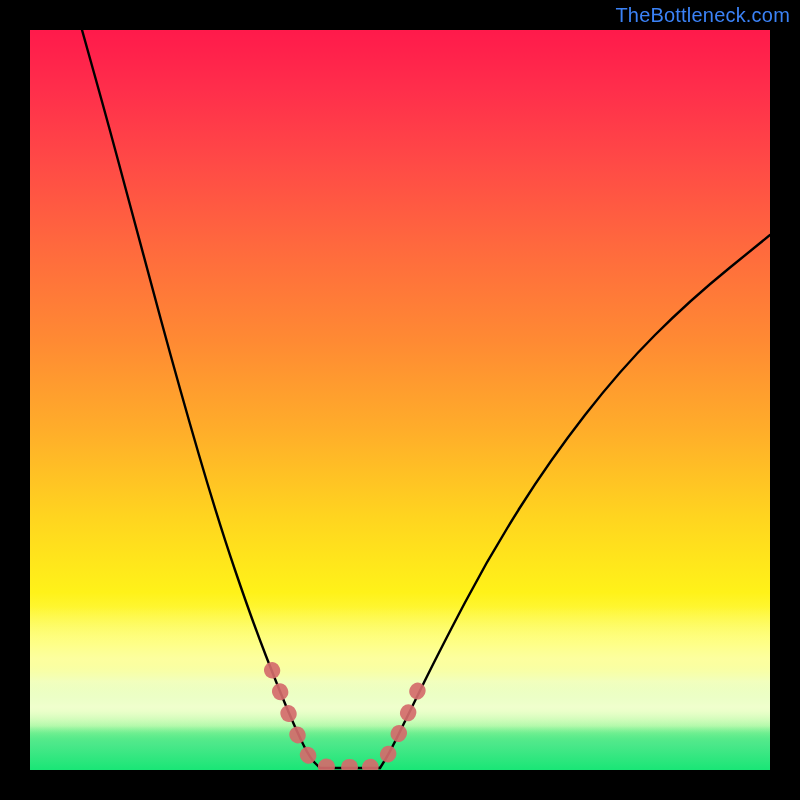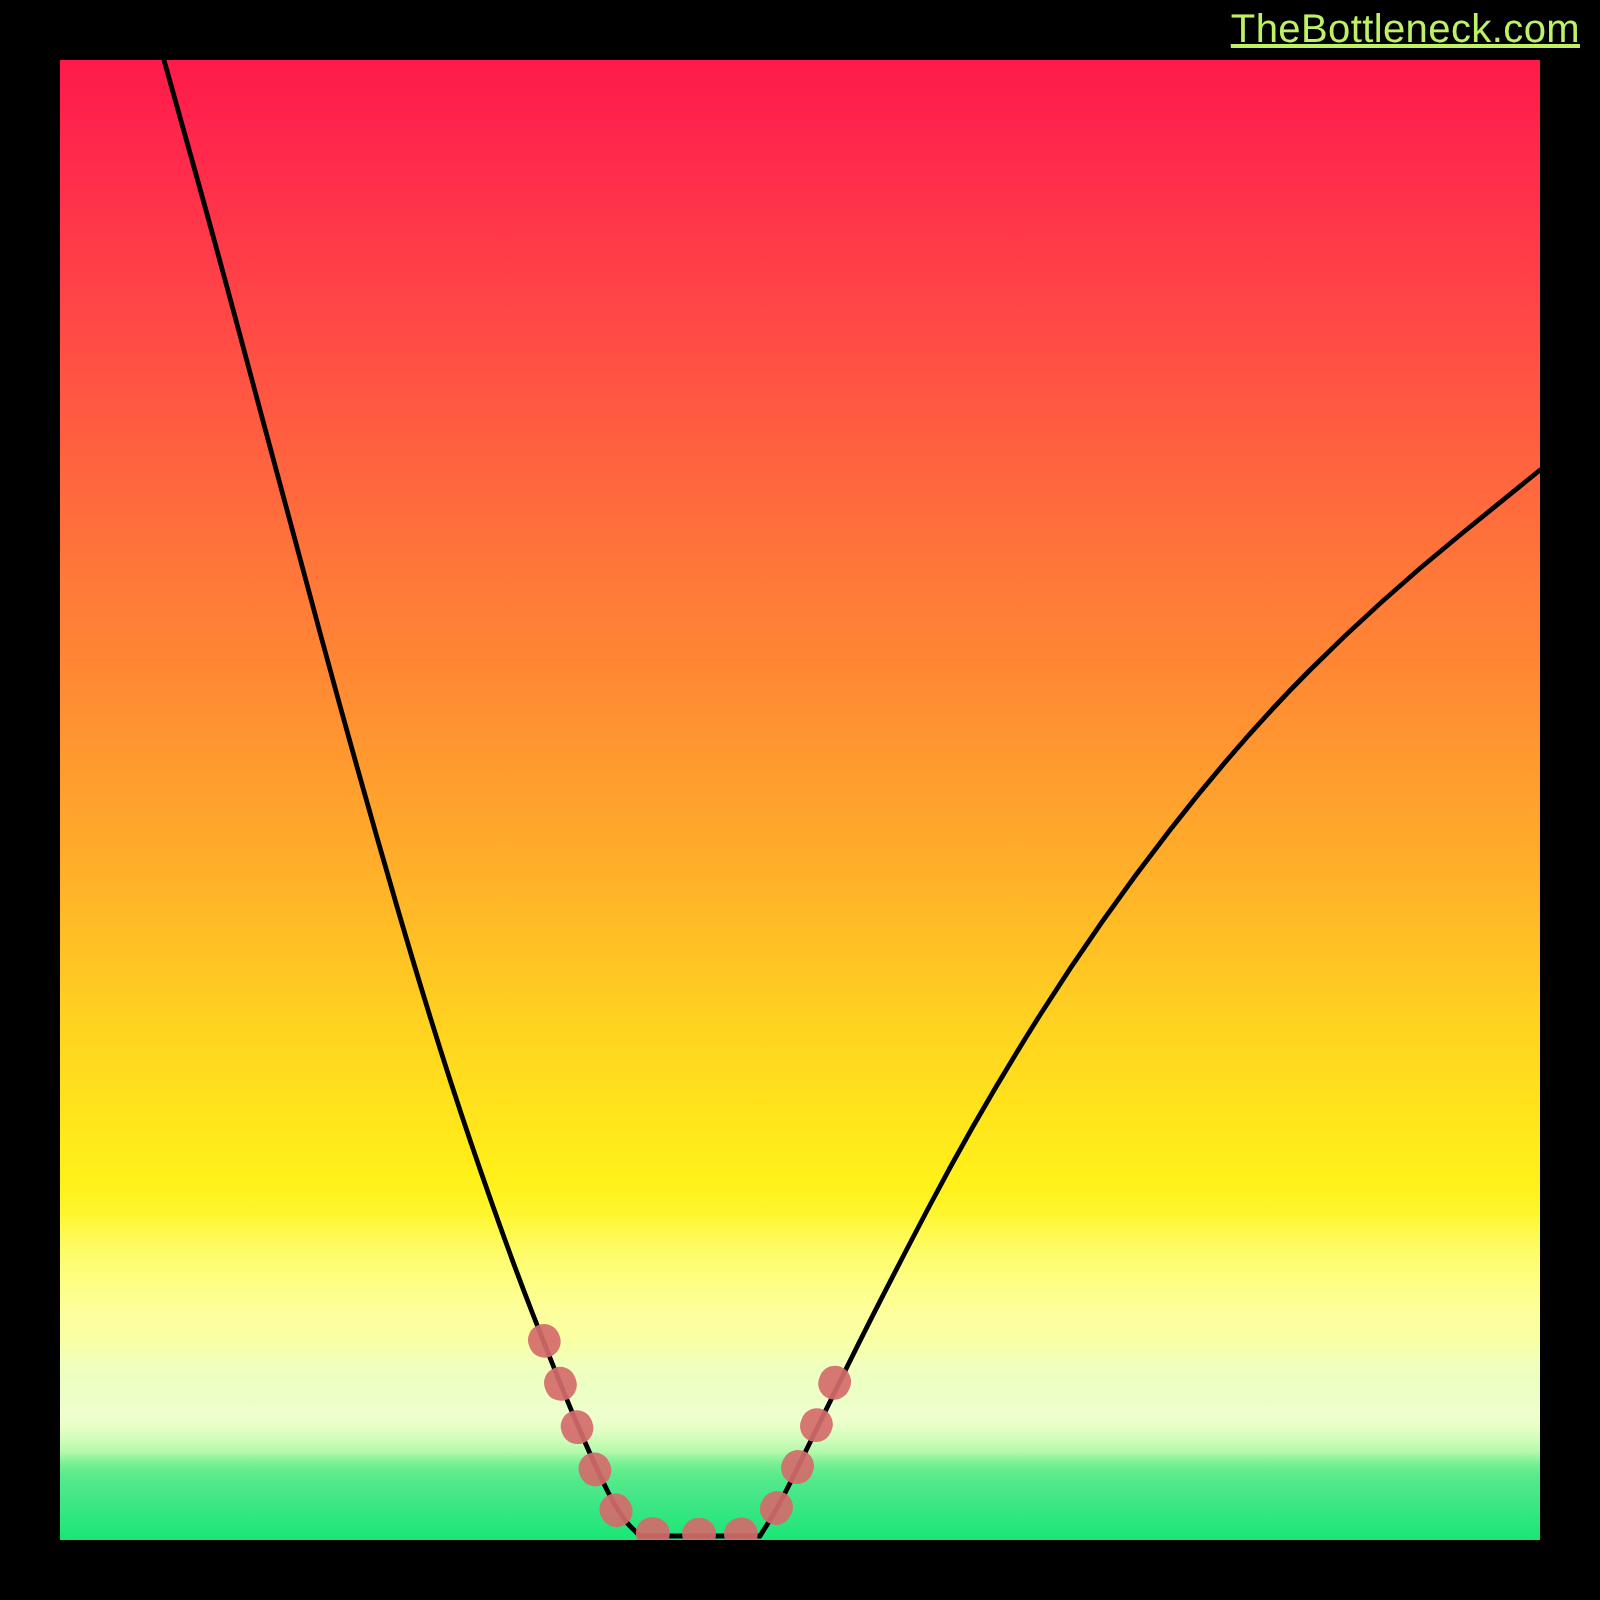--- a/index.html
+++ b/index.html
@@ -91,26 +91,25 @@
   svg.curves {
     position: absolute;
     inset: 0;
     width: 100%;
     height: 100%;
   }
   .watermark {
     position: absolute;
     top: 4px;
     right: 10px;
-    color: #bef264;
+    color: #3b82f6;
     font-size: 20px;
     font-weight: 500;
     letter-spacing: 0.2px;
     user-select: none;
-    text-decoration: underline;
   }
 </style>
 </head>
 <body>
 
 <div class="frame">
 
   <div class="watermark">TheBottleneck.com</div>
 
   <div class="plot-area">

